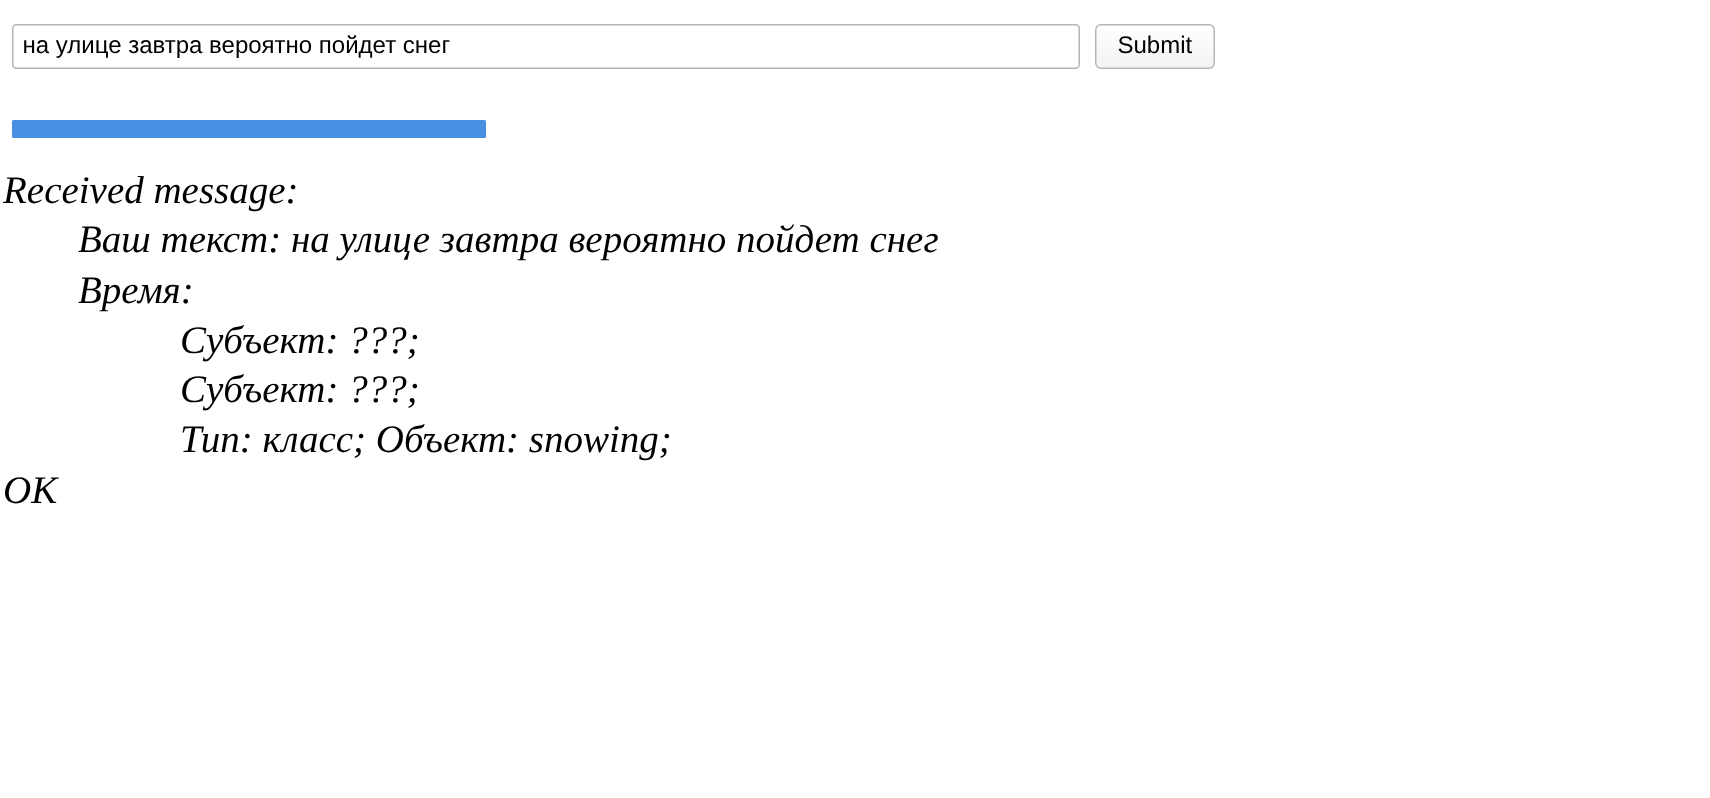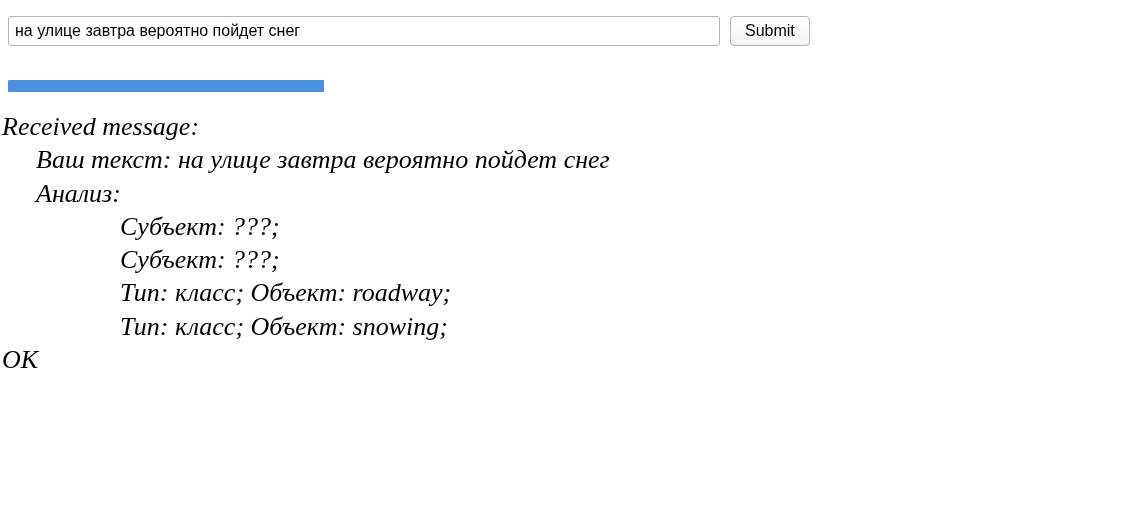--- a/index.html
+++ b/index.html
@@ -65,42 +65,41 @@
   }
   .output {
     margin: 18px 0 0 0;
     font-family: "Liberation Serif", serif;
     font-size: 26px;
     line-height: 1.28;
     white-space: nowrap;
     font-style: italic;
   }
   .lvl0 { padding-left: 2px; }
-  .lvl1 { padding-left: 36px; }
+  .lvl1 { padding-left: 36px; margin-left: 16px; }
   .lvl2 { padding-left: 68px; }
   .lvl3 { padding-left: 120px; }
 </style>
 </head>
 <body>
 
 <div class="page">
 
   <div class="form-row">
     <input class="text-input" type="text" value="на улице завтра вероятно пойдет снег" style="">
     <button class="submit-button">Submit</button>
   </div>
 
   <div class="progress-track">
     <div class="progress-fill" style="width: 100%; background: rgb(74, 144, 226);"></div>
   </div>
 
   <div class="output">
     <div class="lvl0">Received message:</div>
     <div class="lvl1">Ваш текст: на улице завтра вероятно пойдет снег</div>
-    <div class="lvl1">Анализ:</div>
+    <div class="lvl1">Время:</div>
     <div class="lvl3">Субъект: ???;</div>
     <div class="lvl3">Субъект: ???;</div>
-    <div class="lvl3">Тип: класс; Объект: roadway;</div>
     <div class="lvl3">Тип: класс; Объект: snowing;</div>
     <div class="lvl0">OK</div>
   </div>
 
 </div>
 
 </body></html>

